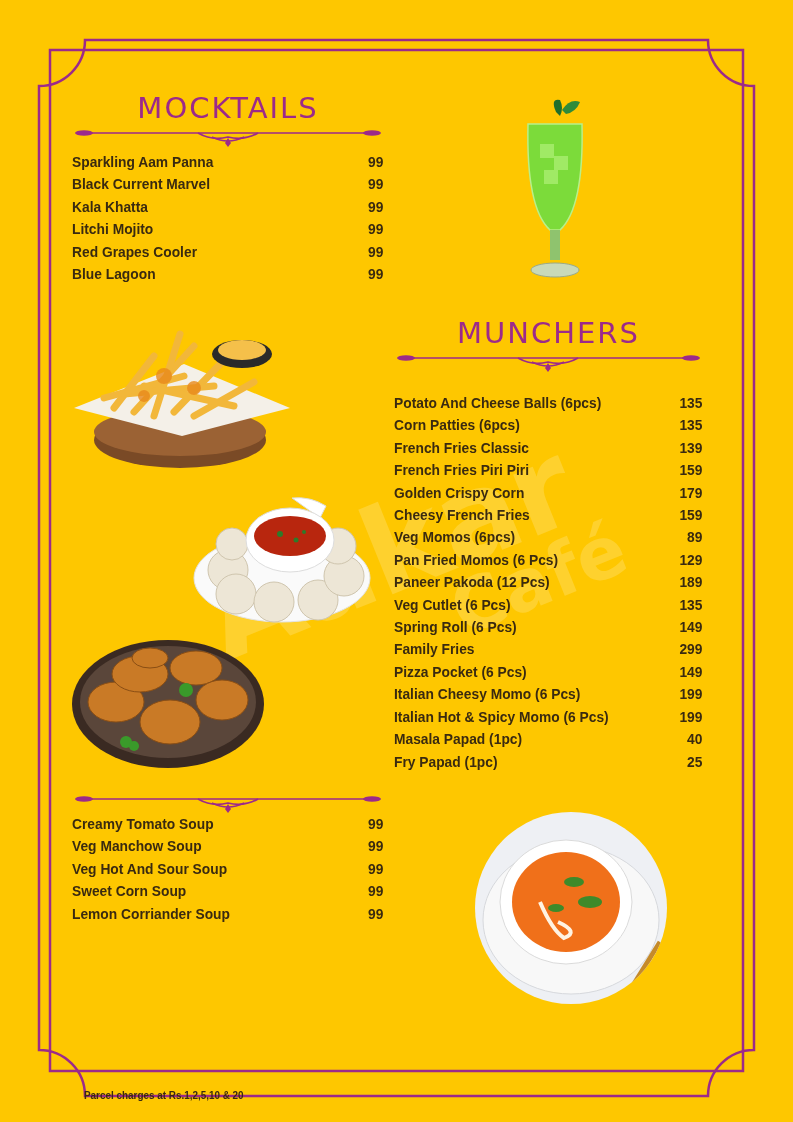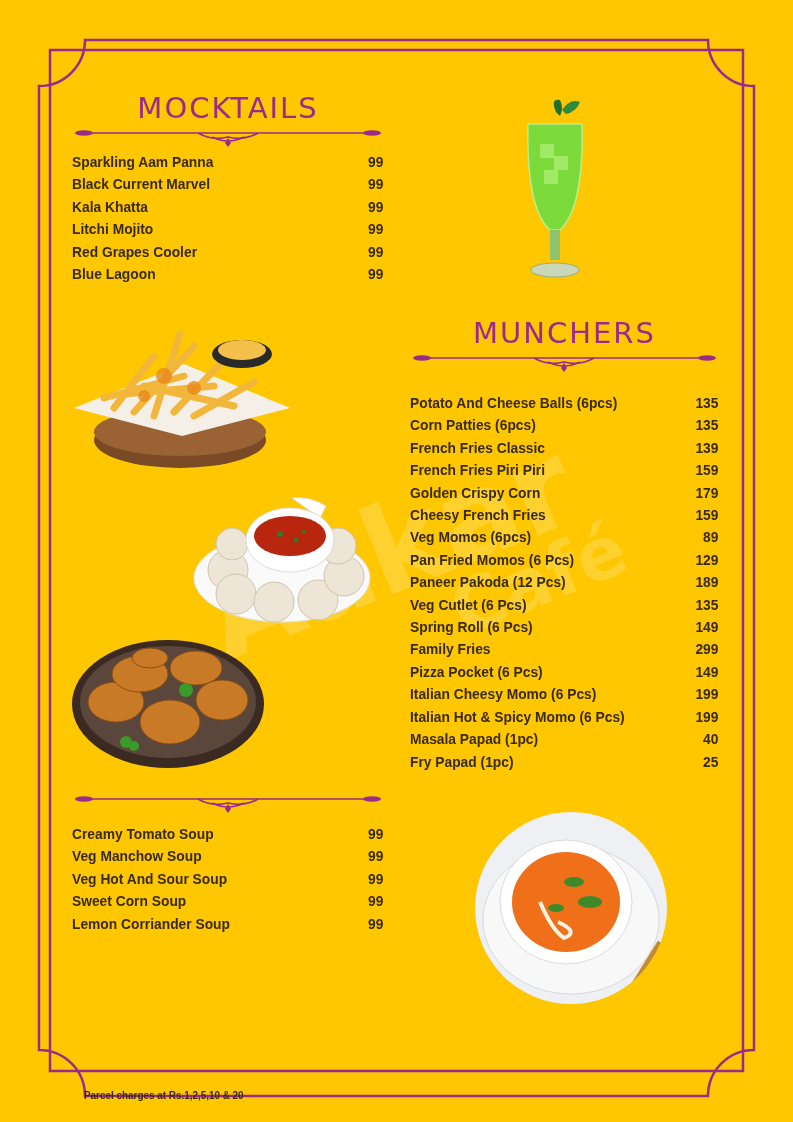--- a/index.html
+++ b/index.html
@@ -67,21 +67,21 @@
         <span>Red Grapes Cooler</span>
         <span class="price">99</span>
       </li>
     <li class="item">
         <span>Blue Lagoon</span>
         <span class="price">99</span>
       </li>
   </ul>
 </div>
 
-<div class="section" style="left:410px;top:318px;width:309px;">
+<div class="section" style="left:394px;top:318px;width:309px;">
   <div class="sec-title">MUNCHERS</div>
   <svg class="divider" width="309" height="22" viewBox="0 0 309 22">
     <g fill="#9C2A8A" stroke="#9C2A8A">
       <line x1="10" y1="8" x2="299" y2="8" stroke-width="1.6"></line>
       <ellipse cx="12" cy="8" rx="9" ry="2.8" stroke="none"></ellipse>
       <ellipse cx="297" cy="8" rx="9" ry="2.8" stroke="none"></ellipse>
       <path d="M124 8 Q138 16 154 12 Q170 16 184 8" fill="none" stroke-width="1.8"></path>
       <path d="M138 12 Q154 20 170 12" fill="none" stroke-width="1.4"></path>
       <path d="M154 13 L157 18 L154 22 L151 18 Z" stroke="none"></path>
     </g>
@@ -162,21 +162,21 @@
   <svg class="divider" width="312" height="22" viewBox="0 0 312 22">
     <g fill="#9C2A8A" stroke="#9C2A8A">
       <line x1="10" y1="8" x2="302" y2="8" stroke-width="1.6"></line>
       <ellipse cx="12" cy="8" rx="9" ry="2.8" stroke="none"></ellipse>
       <ellipse cx="300" cy="8" rx="9" ry="2.8" stroke="none"></ellipse>
       <path d="M126 8 Q140 16 156 12 Q172 16 186 8" fill="none" stroke-width="1.8"></path>
       <path d="M140 12 Q156 20 172 12" fill="none" stroke-width="1.4"></path>
       <path d="M156 13 L159 18 L156 22 L153 18 Z" stroke="none"></path>
     </g>
   </svg>
-  <ul class="items" style="margin-top:10px;">
+  <ul class="items" style="">
     <li class="item">
         <span>Creamy Tomato Soup</span>
         <span class="price">99</span>
       </li>
     <li class="item">
         <span>Veg Manchow Soup</span>
         <span class="price">99</span>
       </li>
     <li class="item">
         <span>Veg Hot And Sour Soup</span>

